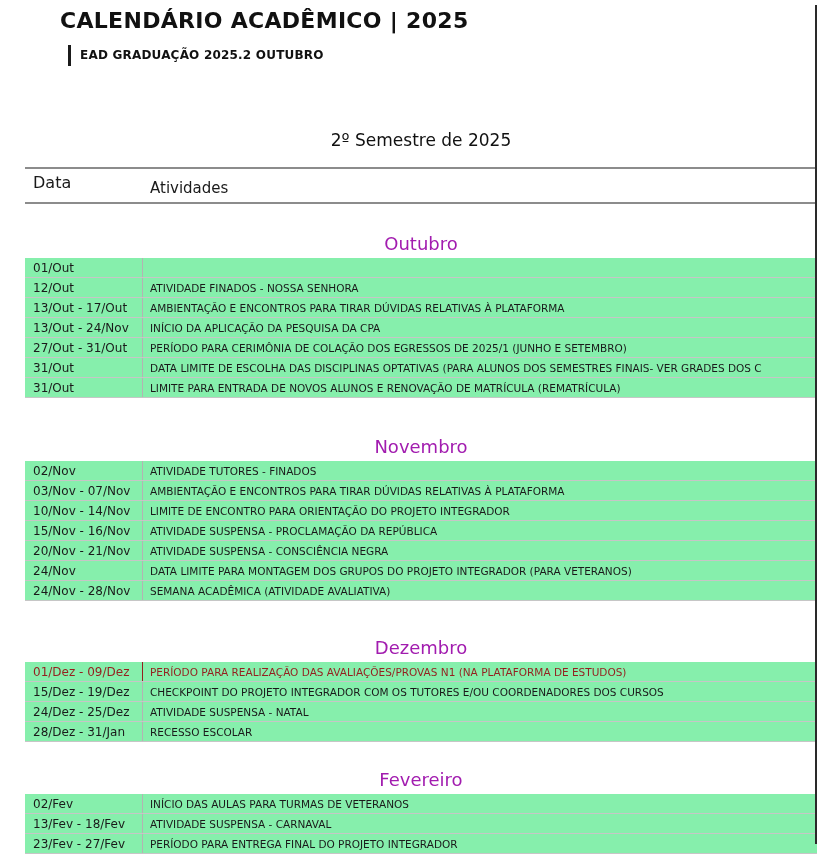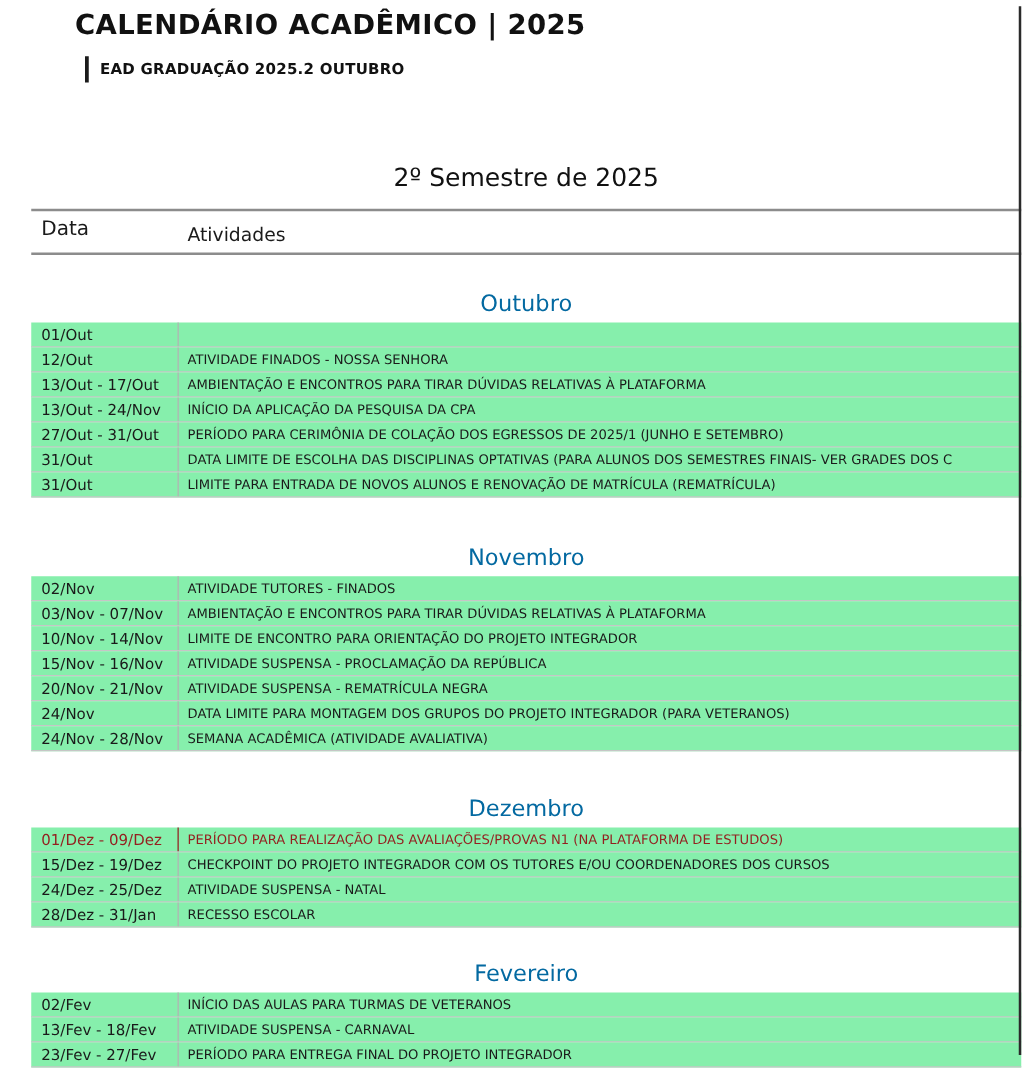--- a/index.html
+++ b/index.html
@@ -39,21 +39,21 @@
     letter-spacing: 0.2px;
     color: #111111;
     white-space: nowrap;
   }
   .semester-title {
     position: absolute;
     left: 25px;
     top: 130px;
     width: 792px;
     text-align: center;
-    font-size: 20px;
+    font-size: 17px;
     color: #111111;
   }
   .table-header {
     position: absolute;
     left: 25px;
     top: 167px;
     width: 792px;
     height: 33px;
     border-top: 2px solid var(--header-border, #8c8c8c);
     border-bottom: 2px solid var(--header-border, #8c8c8c);
@@ -79,21 +79,21 @@
     width: 792px;
   }
   .month-0 { top: 233px; }
   .month-1 { top: 436px; }
   .month-2 { top: 637px; }
   .month-3 { top: 769px; }
   .month-heading {
     height: 25px;
     text-align: center;
     font-size: 18px;
-    color: #0369a1;
+    color: #a21caf;
     white-space: nowrap;
   }
   .cal-row {
     display: flex;
     align-items: stretch;
     height: 20px;
     border-bottom: 1px solid var(--row-border, #c6c6c6);
     box-sizing: border-box;
     background: #86efac;
   }
@@ -190,21 +190,21 @@
         <div class="cal-row">
           <div class="cell-date">10/Nov - 14/Nov</div>
           <div class="cell-activity">LIMITE DE ENCONTRO PARA ORIENTAÇÃO DO PROJETO INTEGRADOR</div>
         </div>
         <div class="cal-row">
           <div class="cell-date">15/Nov - 16/Nov</div>
           <div class="cell-activity">ATIVIDADE SUSPENSA - PROCLAMAÇÃO DA REPÚBLICA</div>
         </div>
         <div class="cal-row">
           <div class="cell-date">20/Nov - 21/Nov</div>
-          <div class="cell-activity">ATIVIDADE SUSPENSA - REMATRÍCULA NEGRA</div>
+          <div class="cell-activity">ATIVIDADE SUSPENSA - CONSCIÊNCIA NEGRA</div>
         </div>
         <div class="cal-row">
           <div class="cell-date">24/Nov</div>
           <div class="cell-activity">DATA LIMITE PARA MONTAGEM DOS GRUPOS DO PROJETO INTEGRADOR  (PARA VETERANOS)</div>
         </div>
         <div class="cal-row">
           <div class="cell-date">24/Nov - 28/Nov</div>
           <div class="cell-activity">SEMANA ACADÊMICA (ATIVIDADE AVALIATIVA)</div>
         </div>
       </div>

